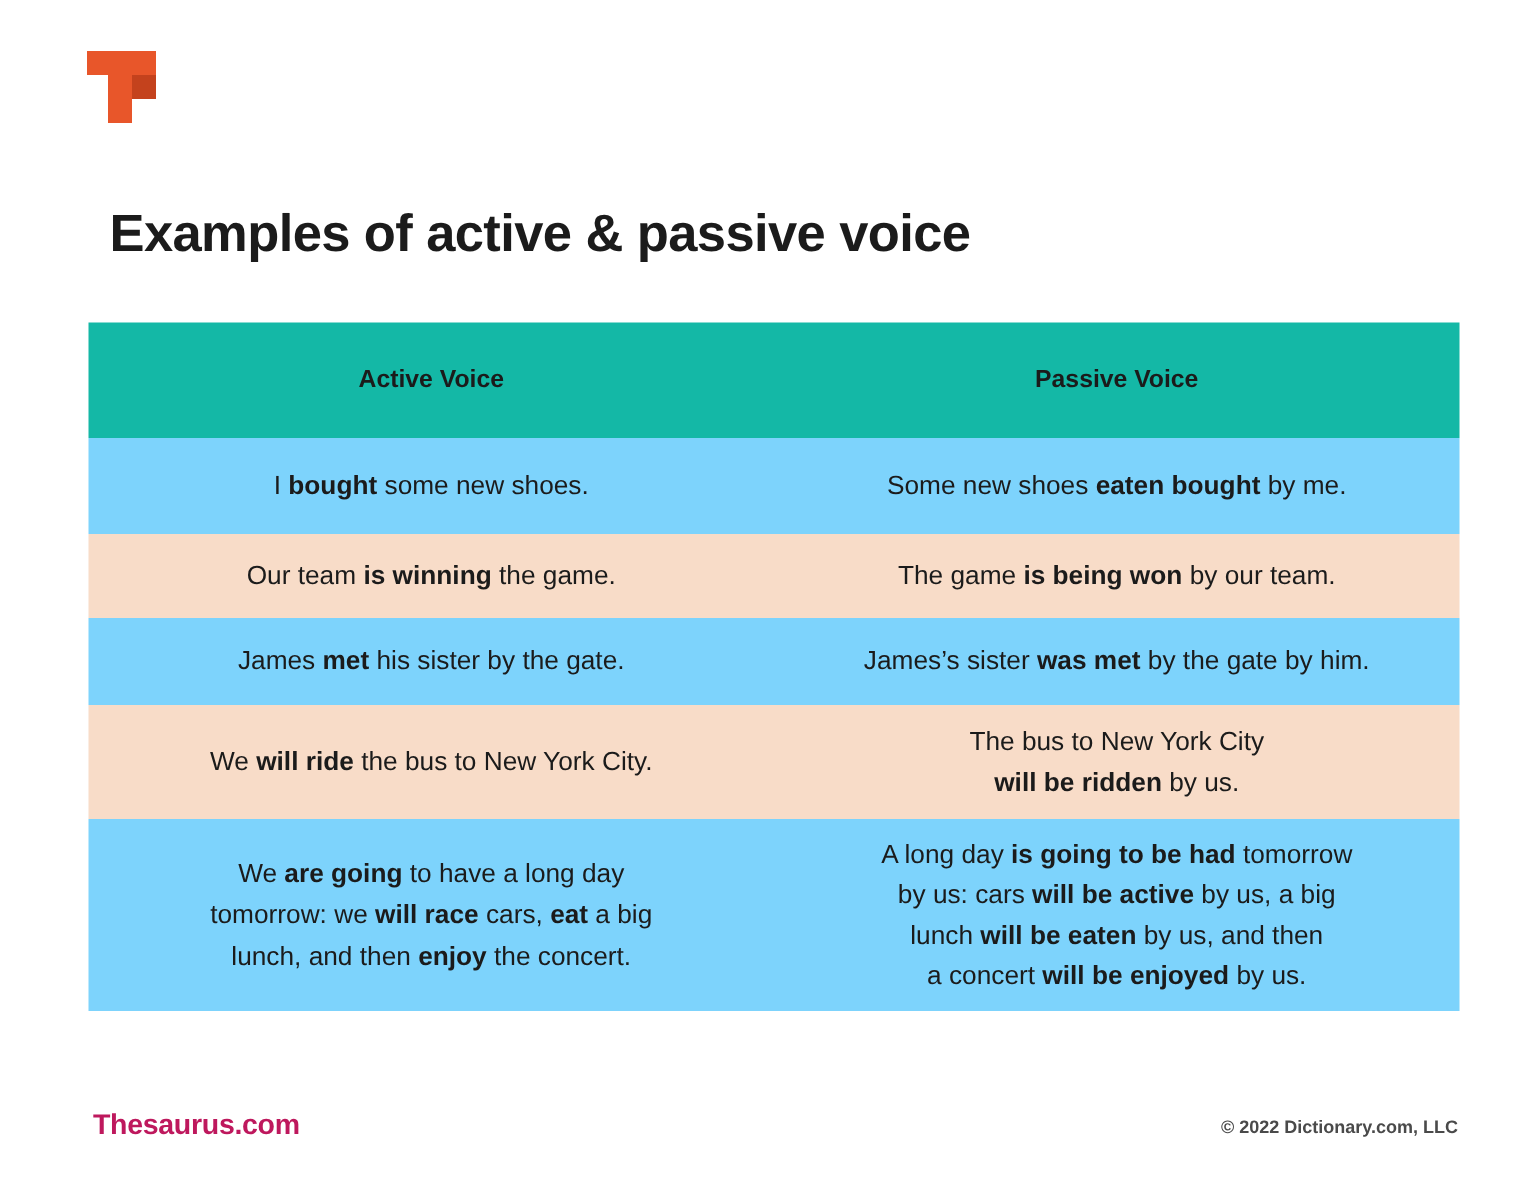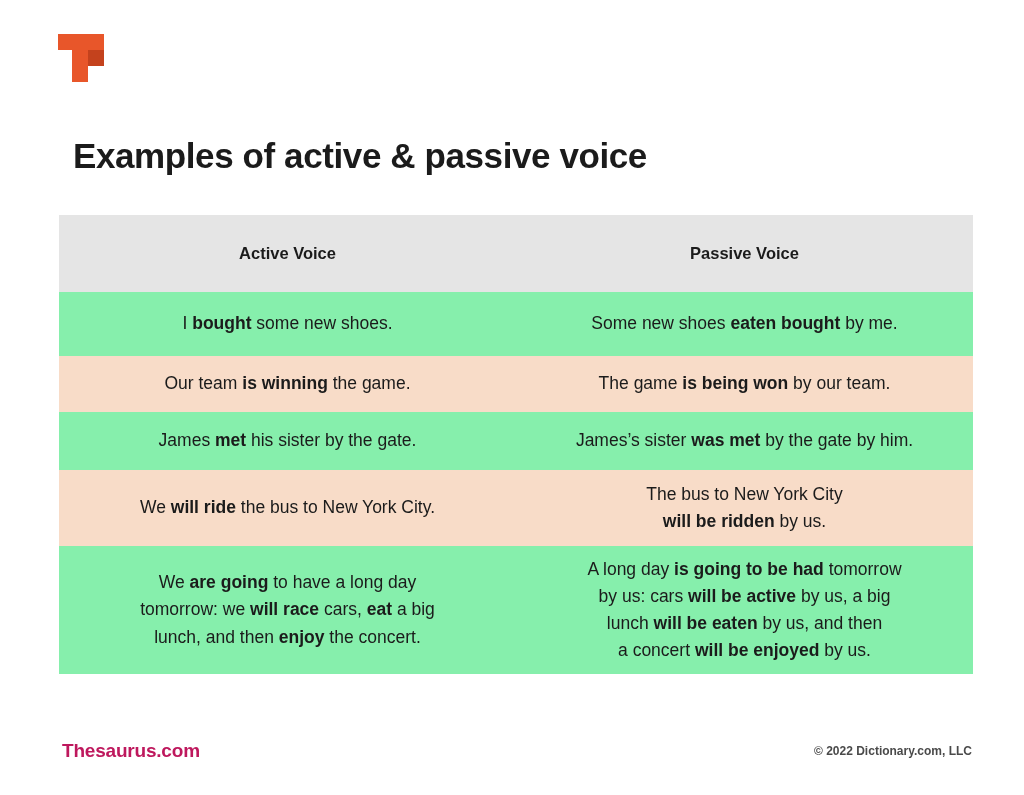--- a/index.html
+++ b/index.html
@@ -55,37 +55,37 @@
   .table td, .table th {
     width: 50%;
     padding: 0;
     margin: 0;
     border: none;
   }
   .col-split {
     border-right: 4px solid #ffffff;
   }
   .head-cell {
-    background: #e5e5e5;
+    background: #14b8a6;
     height: 77px;
     text-align: center;
     vertical-align: middle;
     font-size: 16.5px;
     font-weight: bold;
     color: #1b1b1b;
   }
   .cell {
     text-align: center;
     vertical-align: middle;
     font-size: 17.5px;
     line-height: 1.55;
     color: #1b1b1b;
     padding: 16px 22px;
   }
-  .row-light .cell { background: #86efac; }
+  .row-light .cell { background: #7dd3fc; }
   .row-dark .cell  { background: #f8dcc8; }
   .cell b { font-weight: bold; }
 
   .r1 .cell { height: 64px; }
   .r2 .cell { height: 56px; }
   .r3 .cell { height: 58px; }
   .r4 .cell { height: 76px; }
   .r5 .cell { height: 128px; }
 
   

